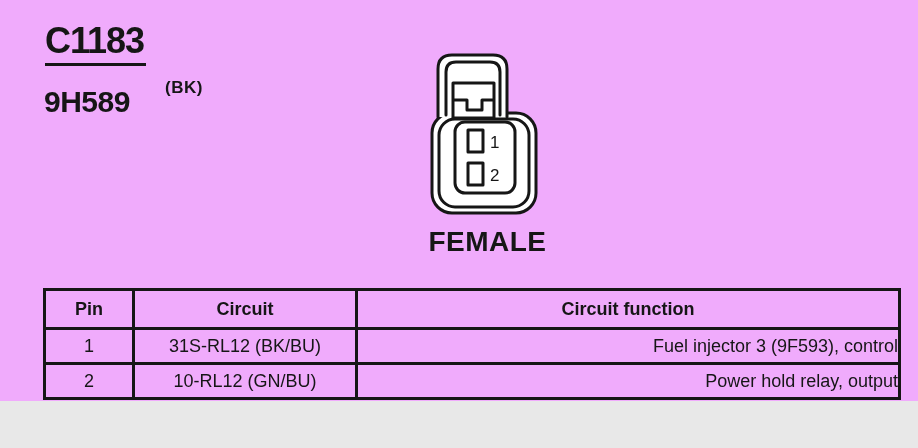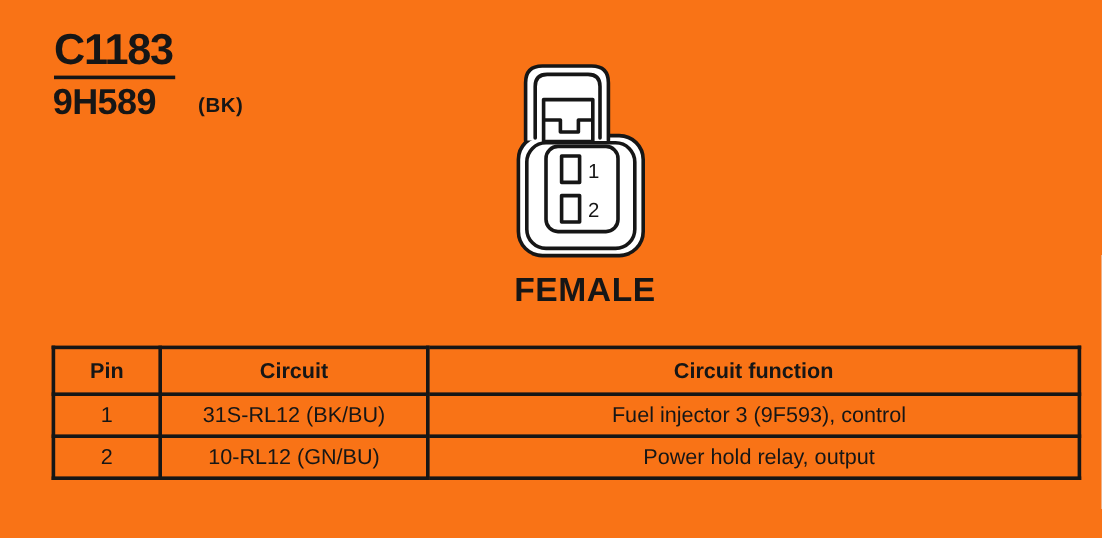--- a/index.html
+++ b/index.html
@@ -1,38 +1,38 @@
 <!DOCTYPE html>
 <html><head>
 <meta charset="utf-8">
 <style>
   html,body{margin:0;padding:0;background:#e8e8e8;}
   .page{
     position:relative;
-    width:918px;height:448px;
-    background:#f97316;
+    width:918px;height:401px;
+    background:#f0abfc;
     color:#161616;
     font-family:"Liberation Sans", sans-serif;
     overflow:hidden;
   }
   
   .cid-row{position:absolute;left:45px;top:22px;}
   .cid{
     display:inline-block;
     font-size:36px;font-weight:bold;letter-spacing:-1px;
     line-height:38px;
     border-bottom:3px solid #161616;
     padding:0 2px 3px 0;
   }
   .ccode{
     position:absolute;left:120px;top:23px;
     font-size:17px;font-weight:bold;letter-spacing:0.5px;margin-top:33px;
   }
   .part{
-    position:absolute;left:44px;top:69px;
+    position:absolute;left:44px;top:85px;
     font-size:30px;font-weight:bold;letter-spacing:-0.5px;
   }
   .desc{
     position:absolute;left:48px;top:124px;
     font-size:16px;line-height:20px;
   }
   
   .connector-wrap{position:absolute;left:415px;top:45px;width:145px;}
   .connector-svg{display:block;width:145px;height:180px;}
   .gender{
@@ -50,21 +50,21 @@
   }
   .pinout th,.pinout td{
     border:3px solid #161616;
     text-align:center;
     vertical-align:middle;
     padding:0;
     overflow:hidden;white-space:nowrap;
   }
   .pinout thead th{height:36px;font-size:18px;font-weight:bold;}
   .pinout tbody td{height:32px;font-weight:normal;}
-  .pinout td.fn{text-align:center;padding-left:9px;}
+  .pinout td.fn{text-align:right;padding-left:9px;}
   .col-pin{width:89px;}
   .col-circuit{width:223px;}
   .col-fn{width:543px;}
   svg text{font-family:"Liberation Sans", sans-serif;}
 </style>
 </head>
 <body>
 
 <div class="page">
 

